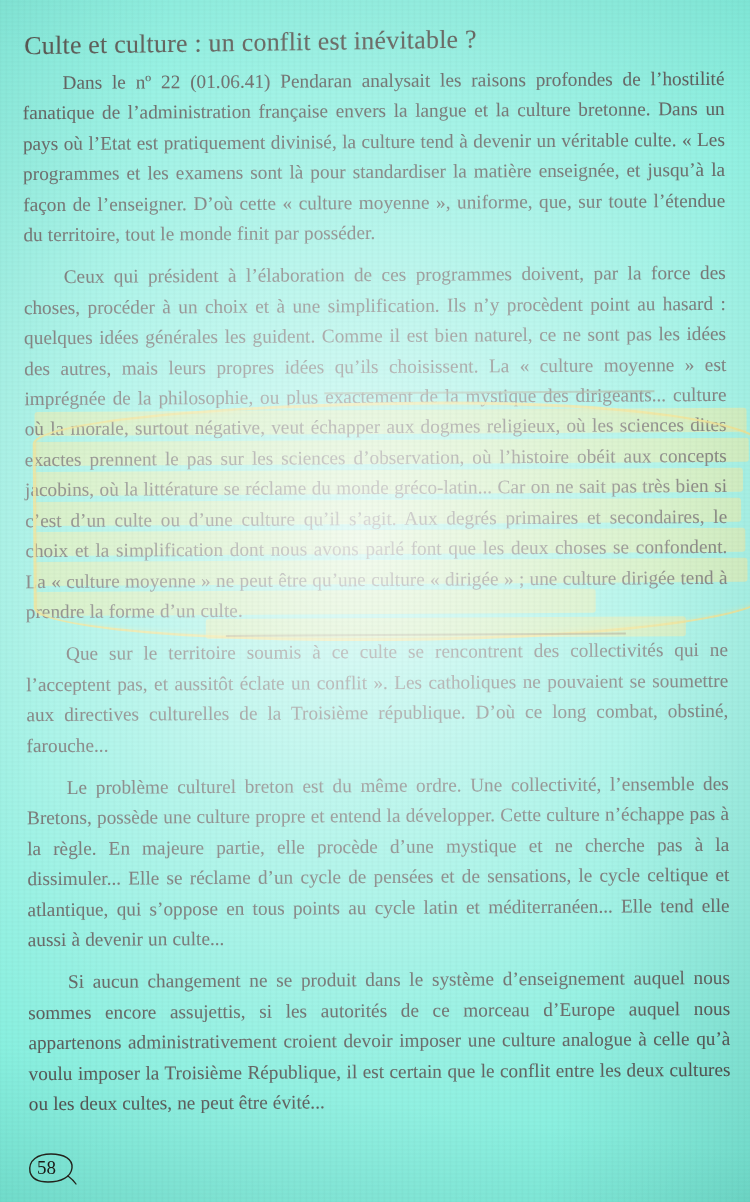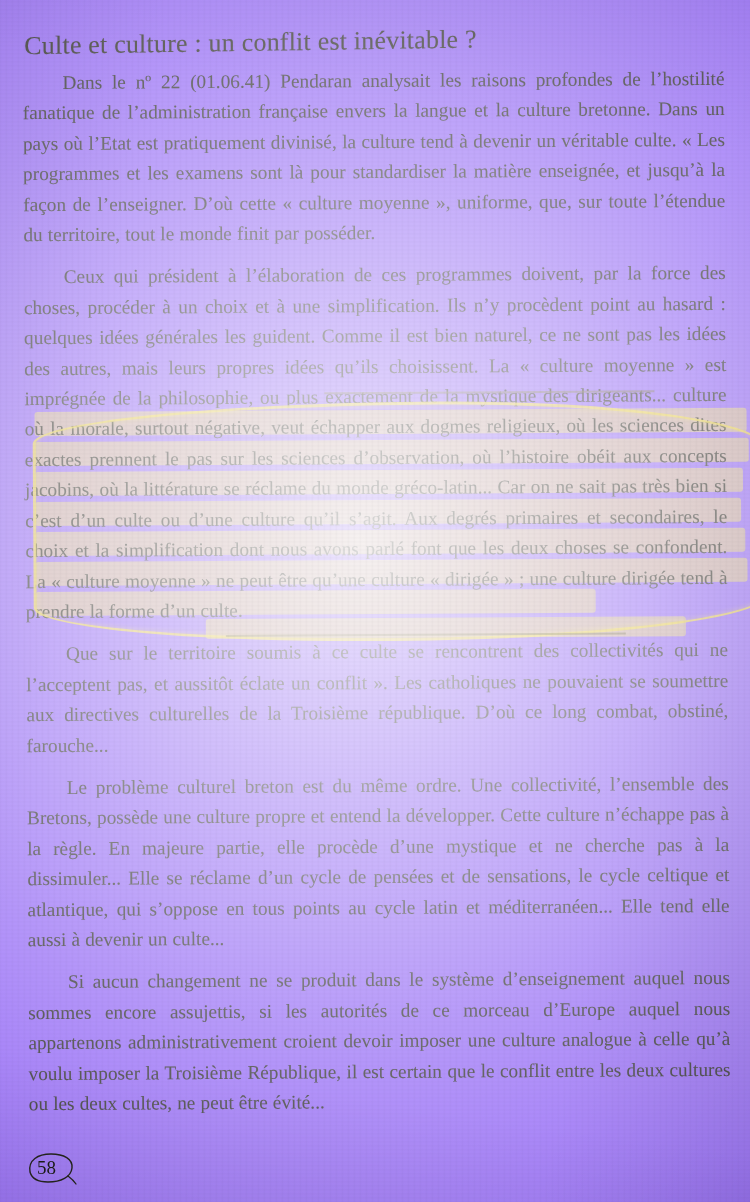--- a/index.html
+++ b/index.html
@@ -4,21 +4,21 @@
 <style>
   html, body {
     margin: 0;
     padding: 0;
     background: #ffffff;
   }
   .page {
     position: relative;
     width: 750px;
     height: 1202px;
-    background: #8b5cf6;
+    background: #5eead4;
     overflow: hidden;
     font-family: "Liberation Serif", serif;
     color: #1a1a18;
   }
   
   .page::before {
     content: "";
     position: absolute;
     inset: 0;
     background:

